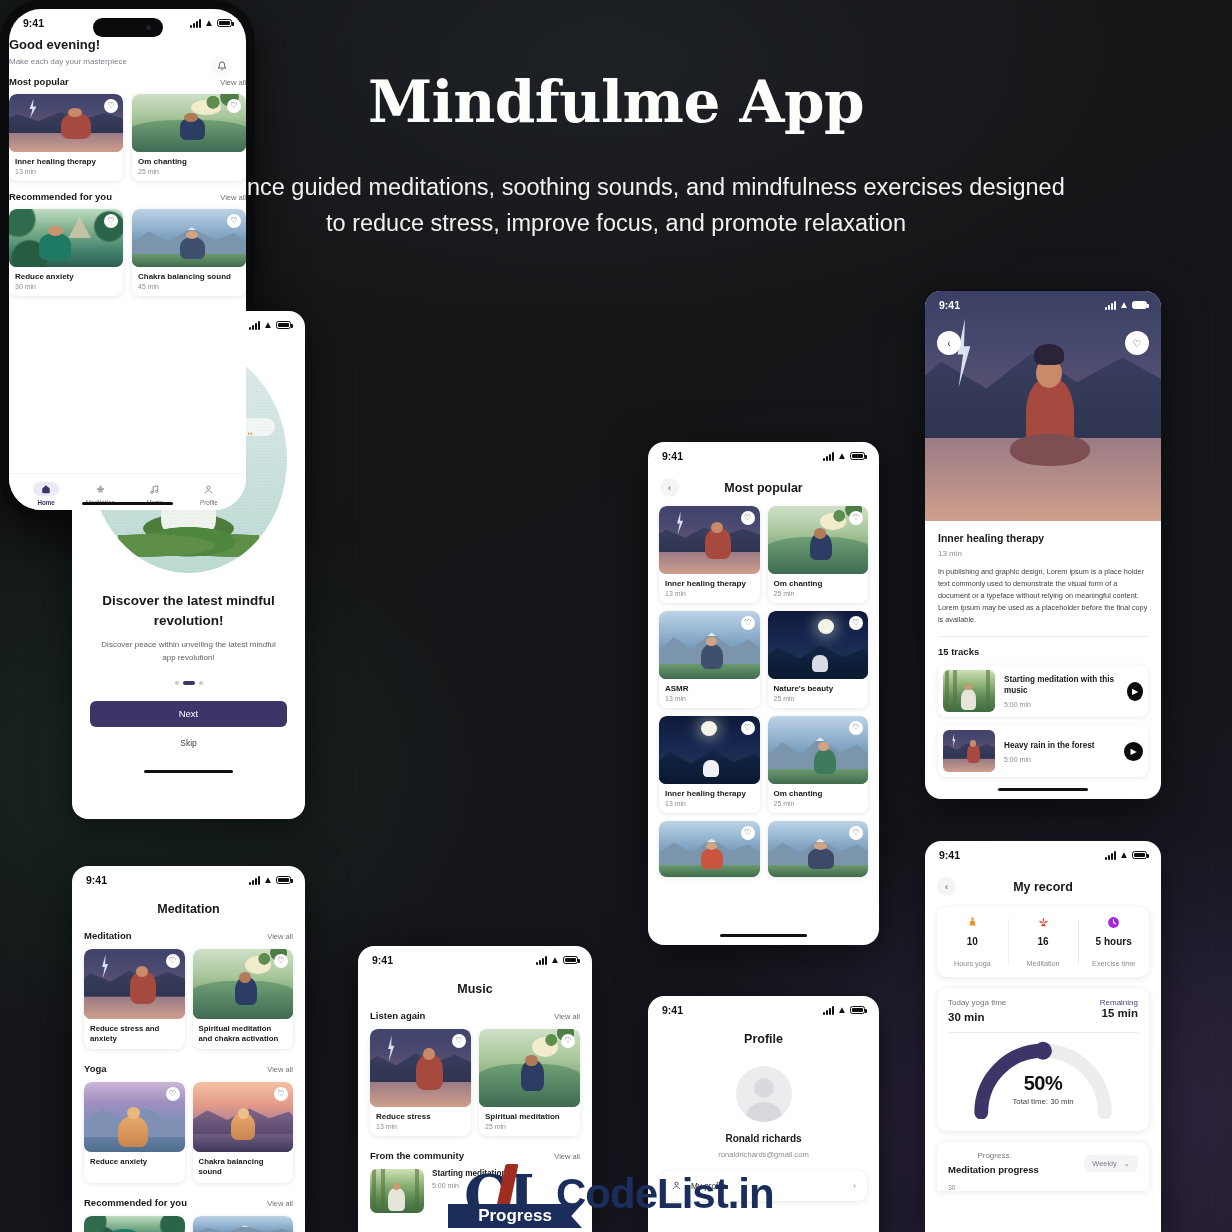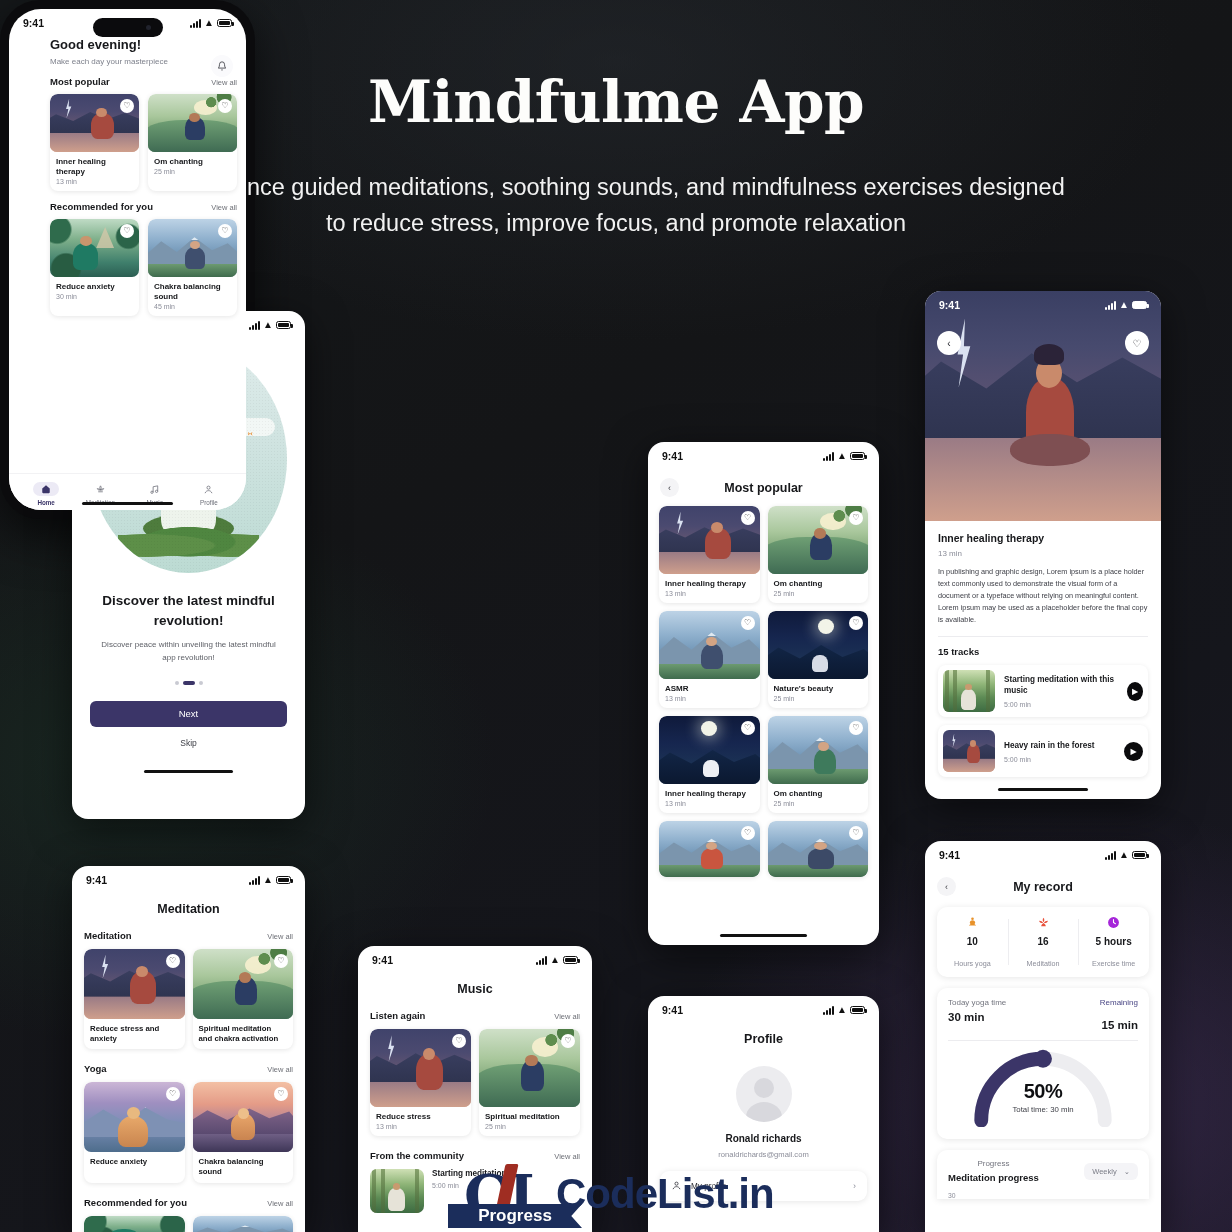--- a/index.html
+++ b/index.html
@@ -191,21 +191,21 @@
 
   
   #p2 { left:350px; top:381px; width:255px; height:519px;
         background:#0b0b0d; border-radius:40px; padding:9px;
         box-shadow:0 16px 48px rgba(0,0,0,.65); }
   #p2 .screen { width:100%; height:100%; background:#fff; border-radius:32px; overflow:hidden; position:relative; }
   #p2 .island { position:absolute; top:9px; left:50%; transform:translateX(-50%);
                 width:70px; height:19px; background:#0b0b0d; border-radius:12px; z-index:3;}
   #p2 .island .cam { position:absolute; right:12px; top:7px; width:5px;height:5px;border-radius:50%;
                 background:#20222c;}
-  #p2 .body { padding:6px 9px 0;margin-left:32px; }
+  #p2 .body { padding:6px 0 0; }
   #p2 .greet { font-size:13px; font-weight:700; color:#17181b; }
   #p2 .mmt { font-size:8px; color:#7e818c; margin-top:5px; }
   #p2 .bell { position:absolute; right:13px; top:46px; width:22px; height:22px; border-radius:50%;
               background:#fafafc; display:flex; align-items:center; justify-content:center; font-size:10px;}
   #p2 .chal { margin-top:10px; height:62px; background:#f8e3c3; border-radius:9px;
               position:relative; overflow:hidden; padding:9px 10px; }
   #p2 .chal .l1 { font-size:7.5px; color:#56503f; }
   #p2 .chal .l2 { font-size:10.5px; font-weight:700; color:#24241f; margin-top:4px;}
   #p2 .chal .l3 { font-size:6.8px; color:#56503f; margin-top:9px;}
   #p2 .chal .bar { margin-top:4px; width:93px; height:4px; border-radius:3px; background:#fff; overflow:hidden;}
@@ -299,21 +299,21 @@
   #p8 .st .ic { font-size:12px; line-height:1;}
   #p8 .st .v { font-size:10px; font-weight:700; color:#17181b; margin-top:5px;}
   #p8 .st .l { font-size:7.2px; color:#8b8d99; margin-top:12px;}
   #p8 .card { margin:11px 12px 0; background:#fff; border-radius:10px;
               box-shadow:0 1px 7px rgba(0,0,0,.10); padding:10px 11px 12px;}
   #p8 .rowA { display:flex; justify-content:space-between; align-items:baseline;}
   #p8 .rowA .lft .k { font-size:8px; color:#73757f;}
   #p8 .rowA .lft .b { font-size:11.5px; font-weight:700; color:#17181b; margin-top:4px;}
   #p8 .rowA .rgt { text-align:right;}
   #p8 .rowA .rgt .k { font-size:8px; color:#4a4785;}
-  #p8 .rowA .rgt .b { font-size:11.5px; font-weight:700; color:#17181b; margin-top:12px;}
+  #p8 .rowA .rgt .b { font-size:11.5px; font-weight:700; color:#17181b; margin-top:0;}
   #p8 .sep { height:1px; background:#ececef; margin:9px 0 0;}
   #p8 .gauge { position:relative; height:78px; margin-top:8px;}
   #p8 .gauge .pct { position:absolute; left:0; right:0; top:31px; text-align:center;
                     font-size:20px; font-weight:700; color:#0e0f12; letter-spacing:-.5px;}
   #p8 .gauge .tot { position:absolute; left:0; right:0; top:56px; text-align:center;
                     font-size:7.8px; color:#3f4048;}
   #p8 .prog { margin:11px 12px 0; background:#fff; border-radius:10px 10px 0 0;
               box-shadow:0 1px 7px rgba(0,0,0,.10); padding:9px 11px 0;}
   #p8 .prog .hd { display:flex; justify-content:space-between; align-items:center;}
   #p8 .prog .k { font-size:8px; color:#73757f;text-align:center;}

